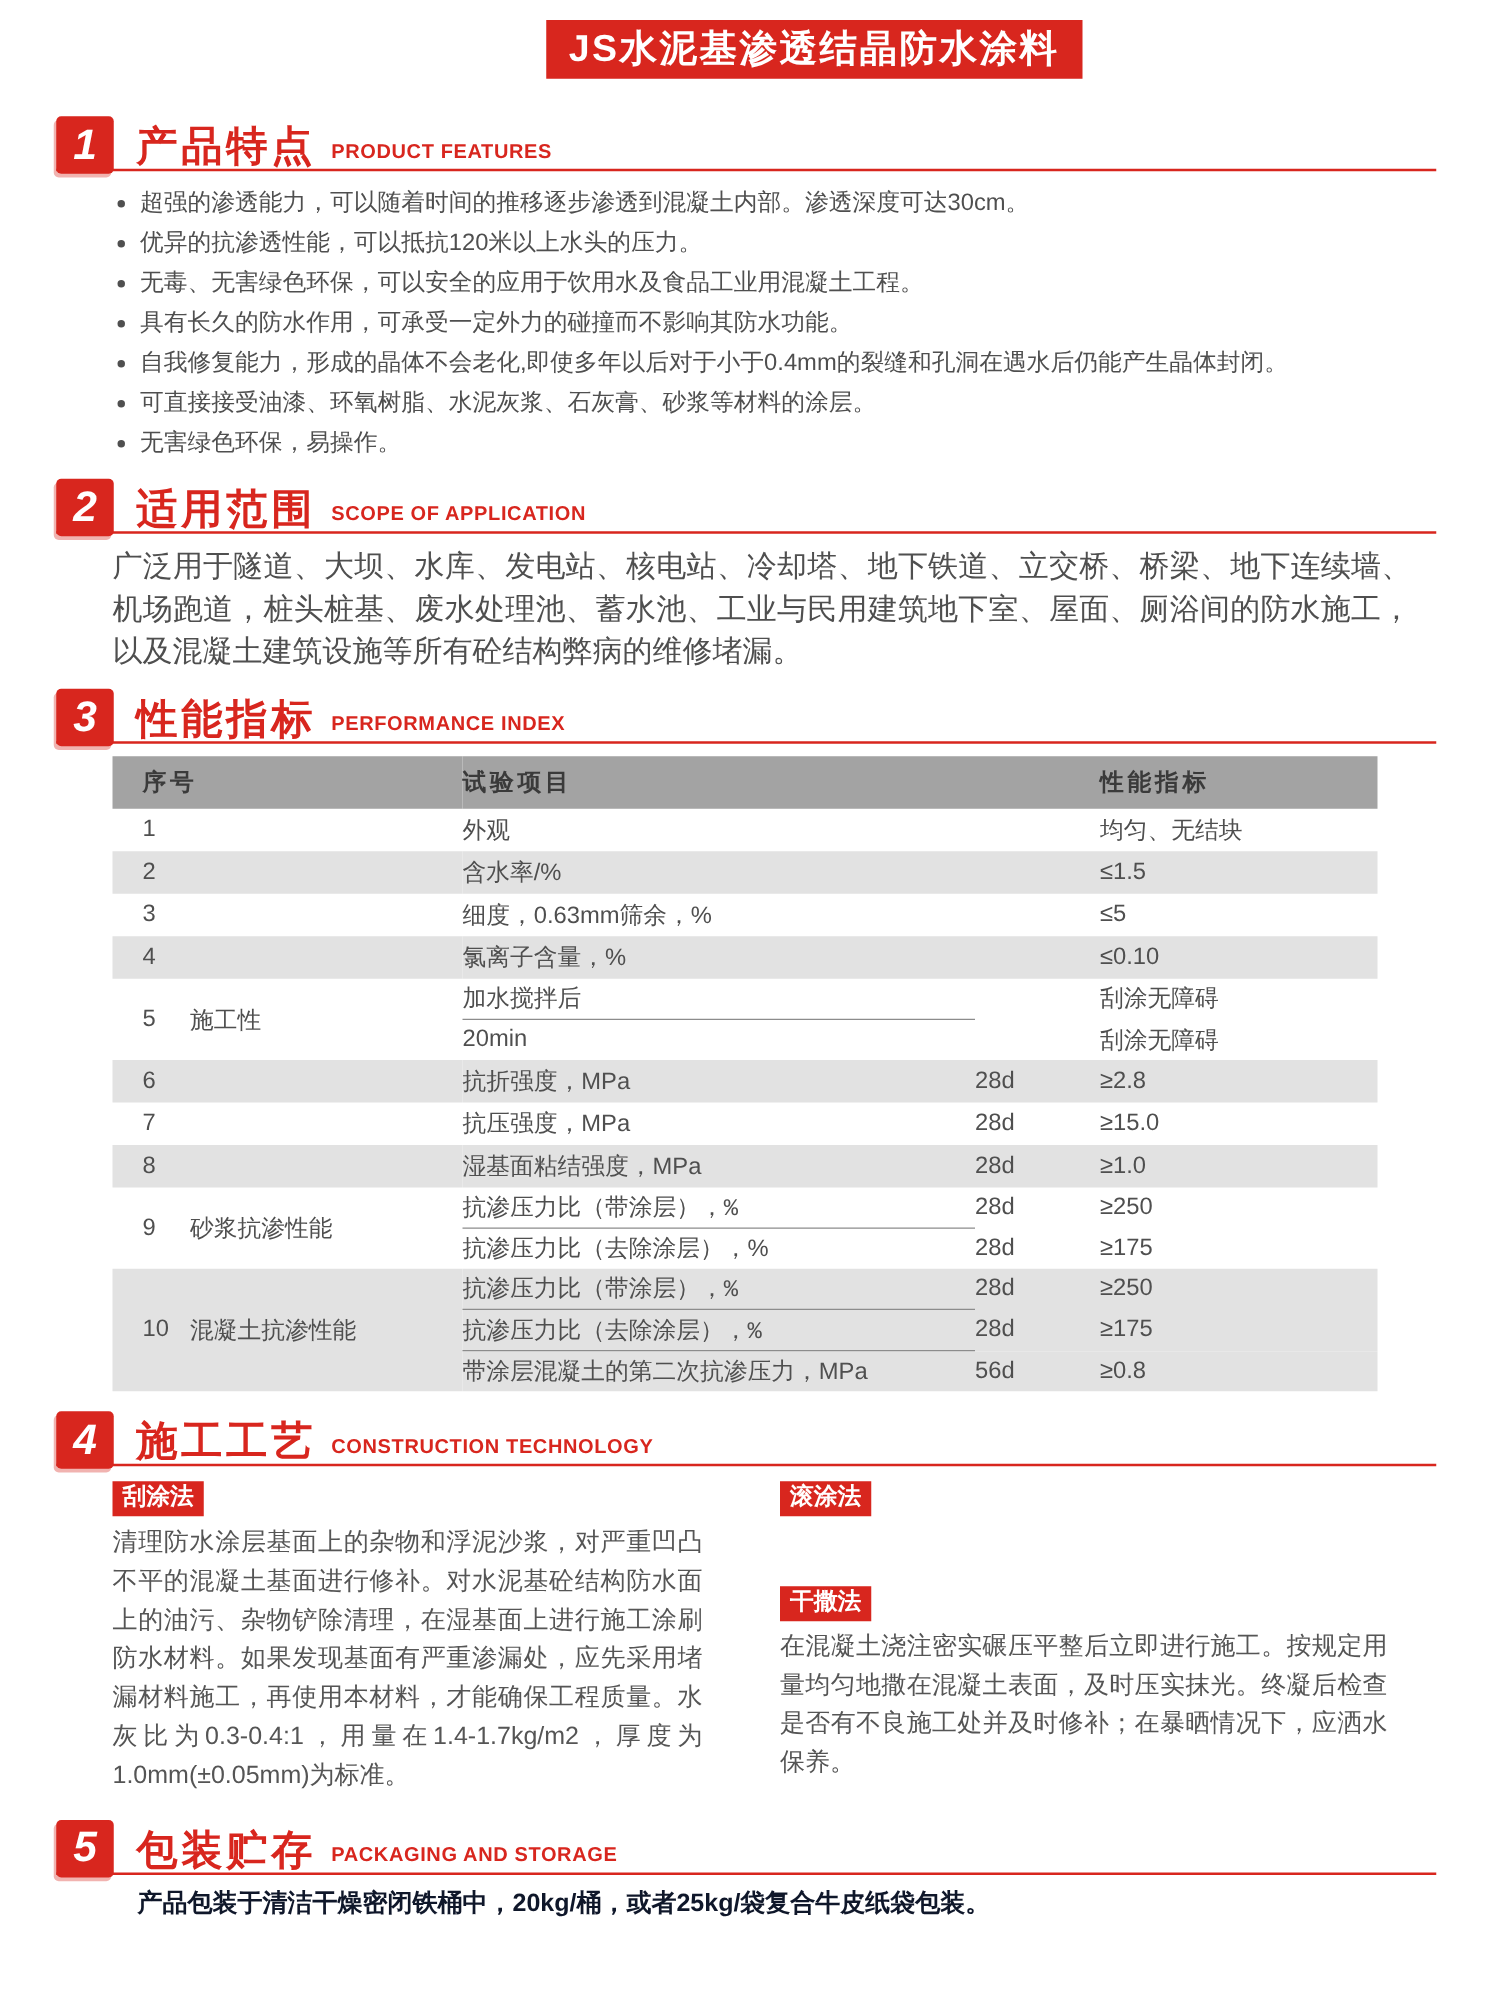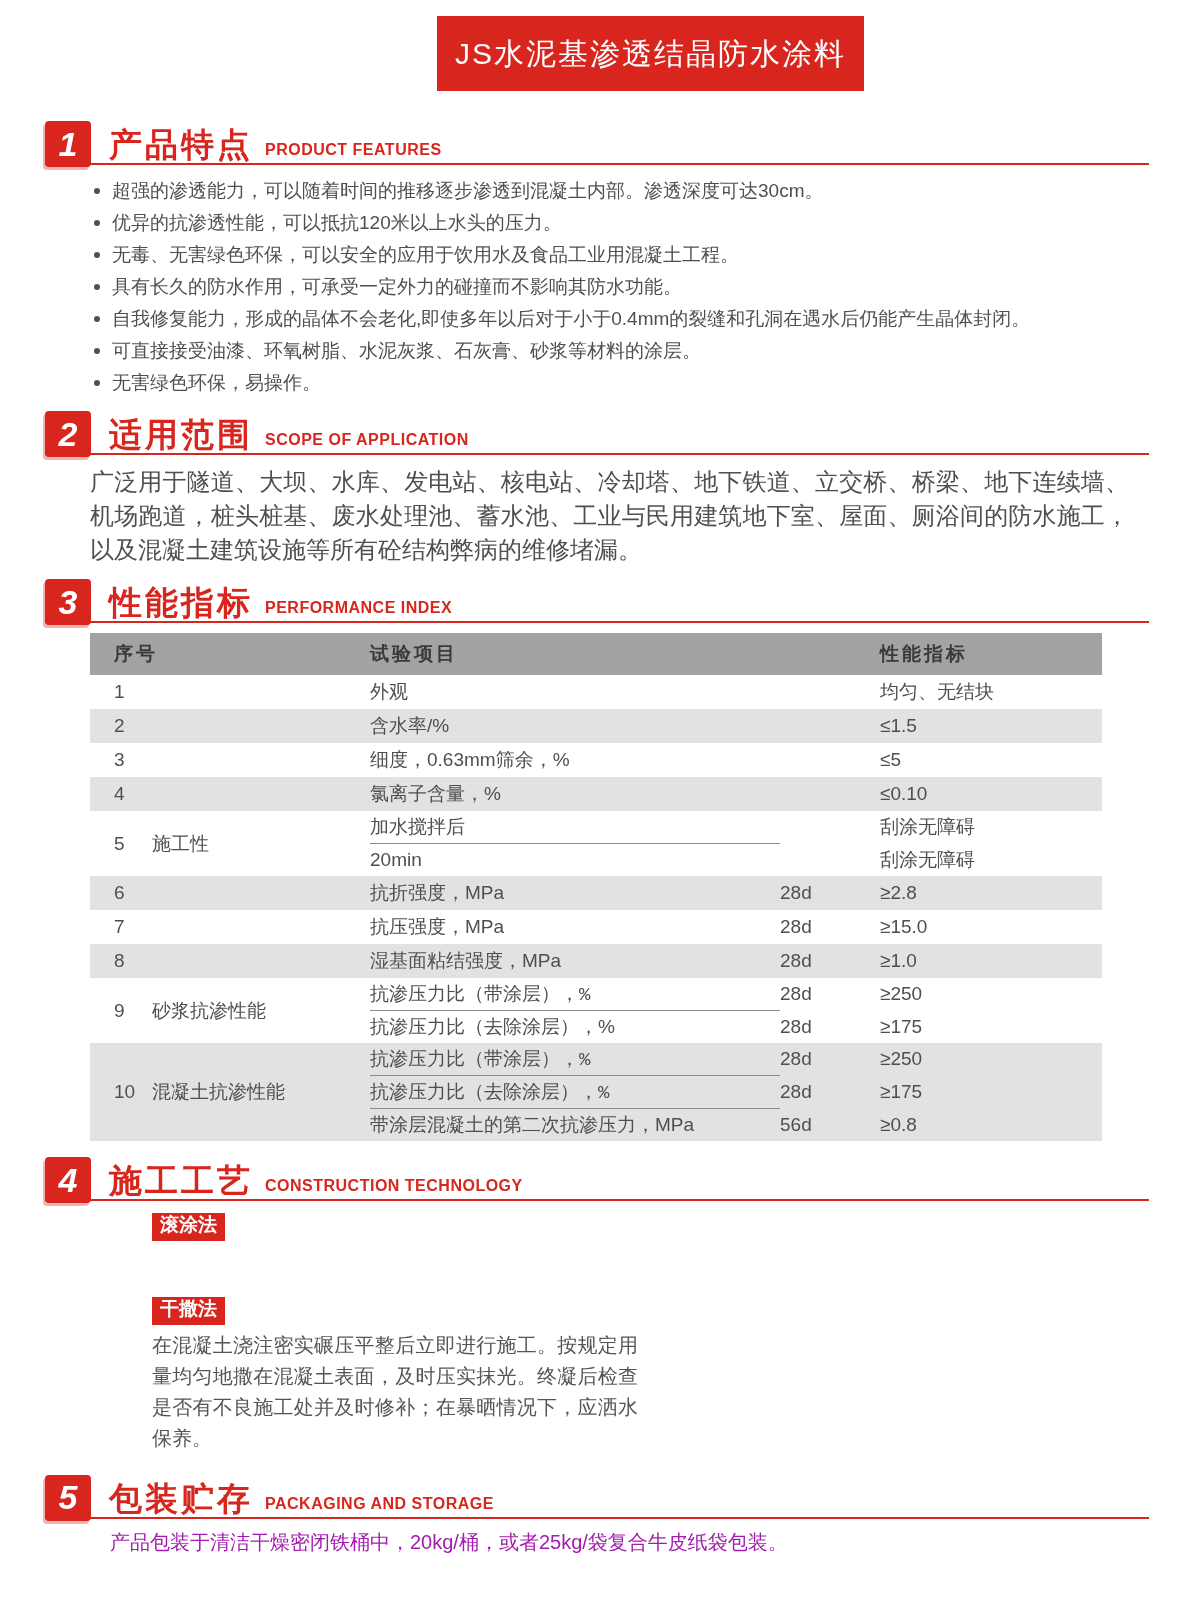--- a/index.html
+++ b/index.html
@@ -11,23 +11,23 @@
     font-family:"Liberation Sans","DejaVu Sans",sans-serif;
     color:#4c4c4c;
   }
   
   .main-title{
     display:inline-block;
     margin:16px 0 0 437px;
     background:#d8261e;
     color:#ffffff;
     font-size:30px;
-    font-weight:normal;
+    font-weight:bold;
     letter-spacing:2px;
-    padding:21px 18px;
+    padding:7px 18px;
     line-height:1.1;
   }
   
   .sec-head{
     display:flex;
     align-items:flex-end;
     margin:0 40px 0 45px;
     border-bottom:2px solid #d8261e;
     padding-bottom:2px;
     position:relative;
@@ -147,21 +147,22 @@
     line-height:31px;
     color:#555555;
     text-align:justify;
   }
   .gap-roll{height:56px;}
   
   .pack-text{
     margin:10px 60px 0 110px;
     font-size:20px;
     line-height:26px;
-    color:#a21caf;
+    color:#0f172a;
+    font-weight:bold;
   }
 </style>
 </head>
 <body>
 
 <div class="page">
 
   
   <div class="main-title">JS水泥基渗透结晶防水涂料</div>
 
@@ -305,20 +306,24 @@
       </tbody>
   </table>
 
   
   <div class="sec-head mt-sec4">
     <div class="sec-num">4</div>
     <div class="sec-title-zh">施工工艺</div>
     <div class="sec-title-en">CONSTRUCTION TECHNOLOGY</div>
   </div>
   <div class="construction">
+    <div class="col-left">
+      <span class="method-badge">刮涂法</span>
+      <div class="method-text">清理防水涂层基面上的杂物和浮泥沙浆，对严重凹凸不平的混凝土基面进行修补。对水泥基砼结构防水面上的油污、杂物铲除清理，在湿基面上进行施工涂刷防水材料。如果发现基面有严重渗漏处，应先采用堵漏材料施工，再使用本材料，才能确保工程质量。水灰比为0.3-0.4:1，用量在1.4-1.7kg/m2，厚度为1.0mm(±0.05mm)为标准。</div>
+    </div>
     <div class="col-right">
       <span class="method-badge">滚涂法</span>
       <div class="gap-roll"></div>
       <span class="method-badge">干撒法</span>
       <div class="method-text">在混凝土浇注密实碾压平整后立即进行施工。按规定用量均匀地撒在混凝土表面，及时压实抹光。终凝后检查是否有不良施工处并及时修补；在暴晒情况下，应洒水保养。</div>
     </div>
   </div>
 
   
   <div class="sec-head mt-sec5">

